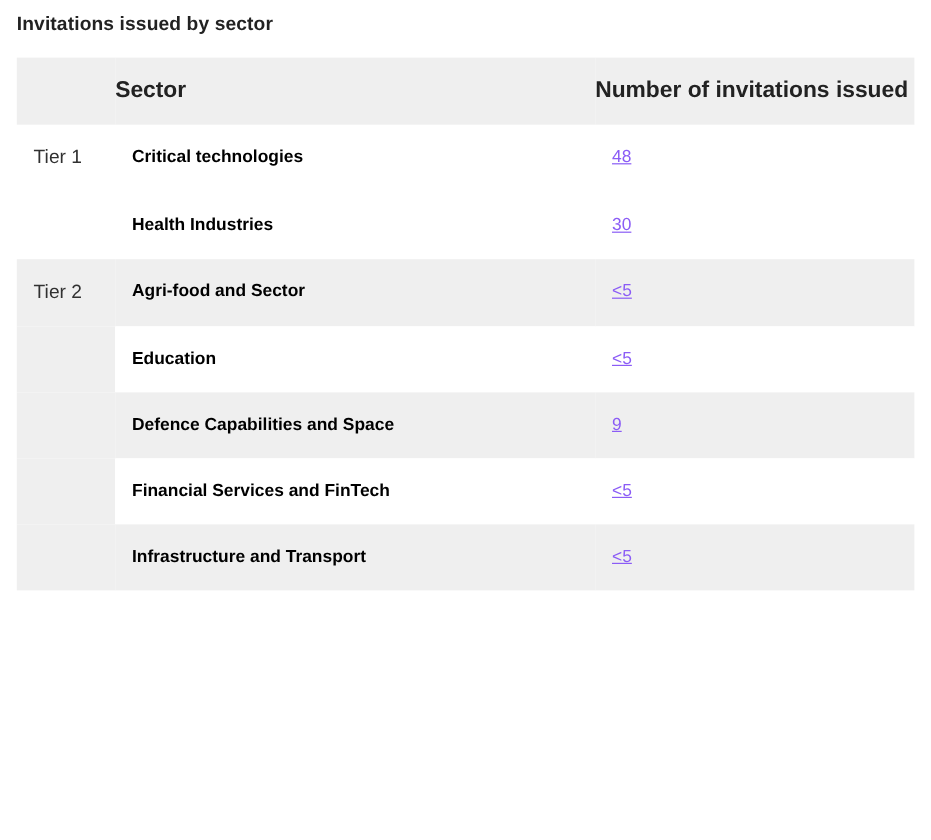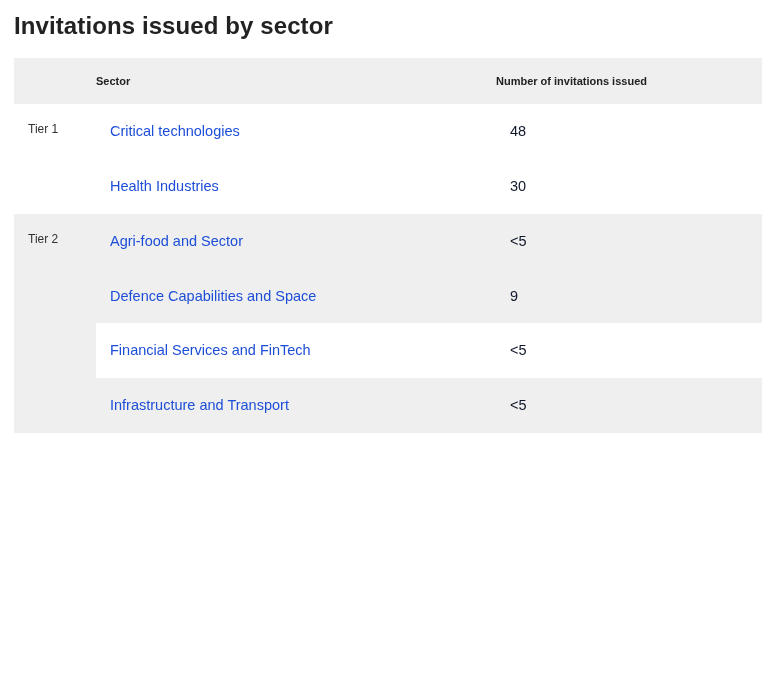--- a/index.html
+++ b/index.html
@@ -13,71 +13,73 @@
     font-family: "Liberation Sans", sans-serif;
     color: #313131;
     overflow: hidden;
   }
   .page {
     padding: 0 14px;
     box-sizing: border-box;
     width: 776px;
   }
   .page-title {
-    font-size: 24px;
+    font-size: 16px;
     font-weight: bold;
     color: #222222;
     margin: 12px 0 18px 0;
     letter-spacing: 0.1px;
   }
   table.data-table {
     border-collapse: collapse;
     width: 748px;
     table-layout: fixed;
     font-size: 14.5px;
   }
   table.data-table col.col-tier { width: 82px; }
   table.data-table col.col-sector { width: 400px; }
   table.data-table col.col-count { width: 266px; }
 
   table.data-table thead th {
     background: #efefef;
     text-align: left;
     font-weight: bold;
     color: #222222;
-    font-size: 11px;
+    font-size: 19px;
     padding: 17px 0 17px 0;
     border: none;
     vertical-align: middle;
   }
   th.th-tier { padding-left: 14px; }
   th.th-sector { padding-left: 14px; }
   th.th-count { padding-left: 14px; }
 
   table.data-table td {
     padding: 18px 14px;
     vertical-align: top;
     border: none;
     line-height: 1.3;
   }
   td.tier-cell {
     color: #313131;
-    font-size: 12px;
+    font-size: 16px;
     padding-left: 14px;
     padding-right: 6px;
     background: #ffffff;
   }
   td.tier-cell.shaded { background: #efefef; }
   td.sector-cell {
-    color: #1d4ed8;
+    color: #000000;
     border-bottom: 1px solid #dddddd;
+    font-weight: bold;
   }
   td.count-cell {
-    color: #0f172a;
+    color: #8b5cf6;
     border-bottom: 1px solid #dddddd;
+    text-decoration: underline;
   }
   tr.row-shaded td.sector-cell,
   tr.row-shaded td.count-cell {
     background: #efefef;
   }
   tr.row-plain td.sector-cell,
   tr.row-plain td.count-cell {
     background: #ffffff;
   }
 </style>
@@ -110,20 +112,25 @@
         <tr class="table-row row-plain">
           <td class="tier-cell"></td>
           <td class="sector-cell">Health Industries</td>
           <td class="count-cell">30</td>
         </tr>
         <tr class="table-row row-shaded">
           <td class="tier-cell shaded">Tier 2</td>
           <td class="sector-cell">Agri-food and Sector</td>
           <td class="count-cell">&lt;5</td>
         </tr>
+        <tr class="table-row row-plain">
+          <td class="tier-cell shaded"></td>
+          <td class="sector-cell">Education</td>
+          <td class="count-cell">&lt;5</td>
+        </tr>
         <tr class="table-row row-shaded">
           <td class="tier-cell shaded"></td>
           <td class="sector-cell">Defence Capabilities and Space</td>
           <td class="count-cell">9</td>
         </tr>
         <tr class="table-row row-plain">
           <td class="tier-cell shaded"></td>
           <td class="sector-cell">Financial Services and FinTech</td>
           <td class="count-cell">&lt;5</td>
         </tr>

